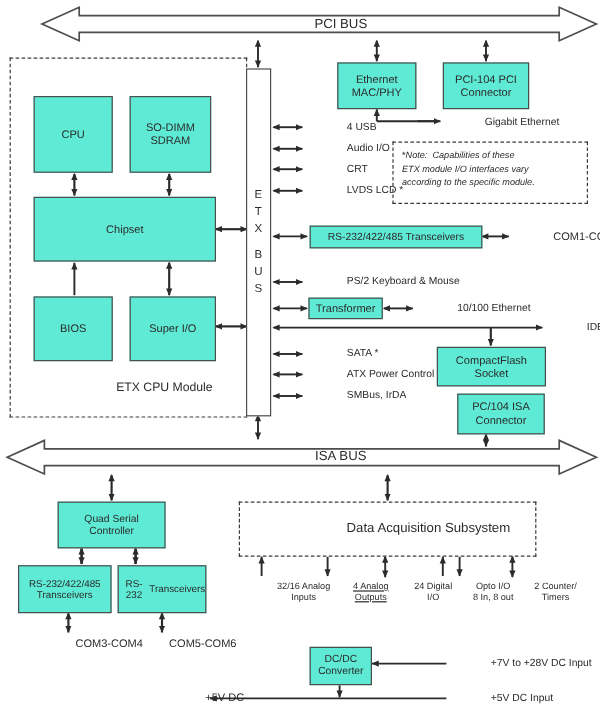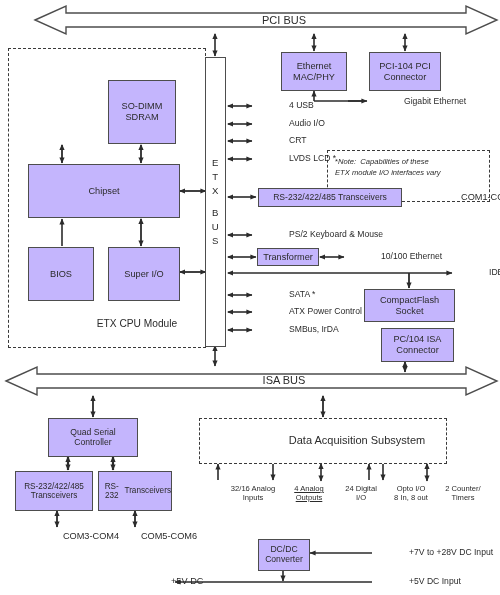--- a/index.html
+++ b/index.html
@@ -7,21 +7,21 @@
     position:relative;
     width:500px;height:595px;
     background:#ffffff;
     font-family:"Liberation Sans", sans-serif;
     overflow:hidden;
   }
   svg.layer{position:absolute;left:0;top:0;width:500px;height:595px;pointer-events:none;}
   .box{
     position:absolute;
     border:1.5px solid #4d4d4d;
-    background:#c4b5fd;
+    background:#5eead4;
     display:flex;align-items:center;justify-content:center;
     text-align:center;
     color:#2b2b2b;
     line-height:1.15;
     box-sizing:border-box;
   }
   .dash{
     position:absolute;
     border:1.5px dashed #3a3a3a;
     background:transparent;
@@ -157,20 +157,23 @@
 
     <line x1="372" y1="582" x2="175" y2="582" stroke="#2b2b2b" stroke-width="1.6" marker-end="url(#ah)"></line>
   </svg>
 
   <div class="lbl f11 ctr" style="left:0;top:14px;width:500px;">PCI BUS</div>
   <div class="lbl f11 ctr" style="left:0;top:374px;width:500px;">ISA BUS</div>
 
   <div class="dash" style="left:8px;top:48px;width:198px;height:300px;"></div>
   <div class="lbl f10 ctr" style="left:8px;top:318px;width:190px;">ETX CPU Module</div>
 
+  <div class="box f9" style="left:28px;top:80px;width:66px;height:64px;">
+    <span>CPU</span>
+  </div>
 
   <div class="box f9" style="left:108px;top:80px;width:68px;height:64px;flex-direction:column;">
     <span>SO-DIMM</span>
     <span>SDRAM</span>
   </div>
 
   <div class="box f9" style="left:28px;top:164px;width:152px;height:54px;">
     <span>Chipset</span>
   </div>
 
@@ -197,25 +200,26 @@
     <span>MAC/PHY</span>
   </div>
 
   <div class="box f9" style="left:369px;top:52px;width:72px;height:39px;flex-direction:column;">
     <span>PCI-104 PCI</span>
     <span>Connector</span>
   </div>
 
   <div class="lbl f85" style="left:370px;top:97px;">Gigabit Ethernet</div>
 
-  <div class="notebox" style="left:327px;top:118px;width:163px;height:52px;margin-top:32px;">
+  <div class="notebox" style="left:327px;top:118px;width:163px;height:52px;">
     <div>
       <b>*</b><span>Note:</span>&nbsp;&nbsp;<span>Capabilities of these</span>
     </div>
     <div>ETX module I/O interfaces vary</div>
+    <div>according to the specific module.</div>
   </div>
 
   <div class="lbl f85" style="left:255px;top:101px;">4 USB</div>
   <div class="lbl f85" style="left:255px;top:119px;">Audio I/O</div>
   <div class="lbl f85" style="left:255px;top:136px;">CRT</div>
   <div class="lbl f85" style="left:255px;top:154px;">LVDS LCD *</div>
   <div class="lbl f85" style="left:255px;top:230px;">PS/2 Keyboard &amp; Mouse</div>
   <div class="lbl f85" style="left:255px;top:290px;">SATA *</div>
   <div class="lbl f85" style="left:255px;top:307px;">ATX Power Control</div>
   <div class="lbl f85" style="left:255px;top:325px;">SMBus, IrDA</div>

